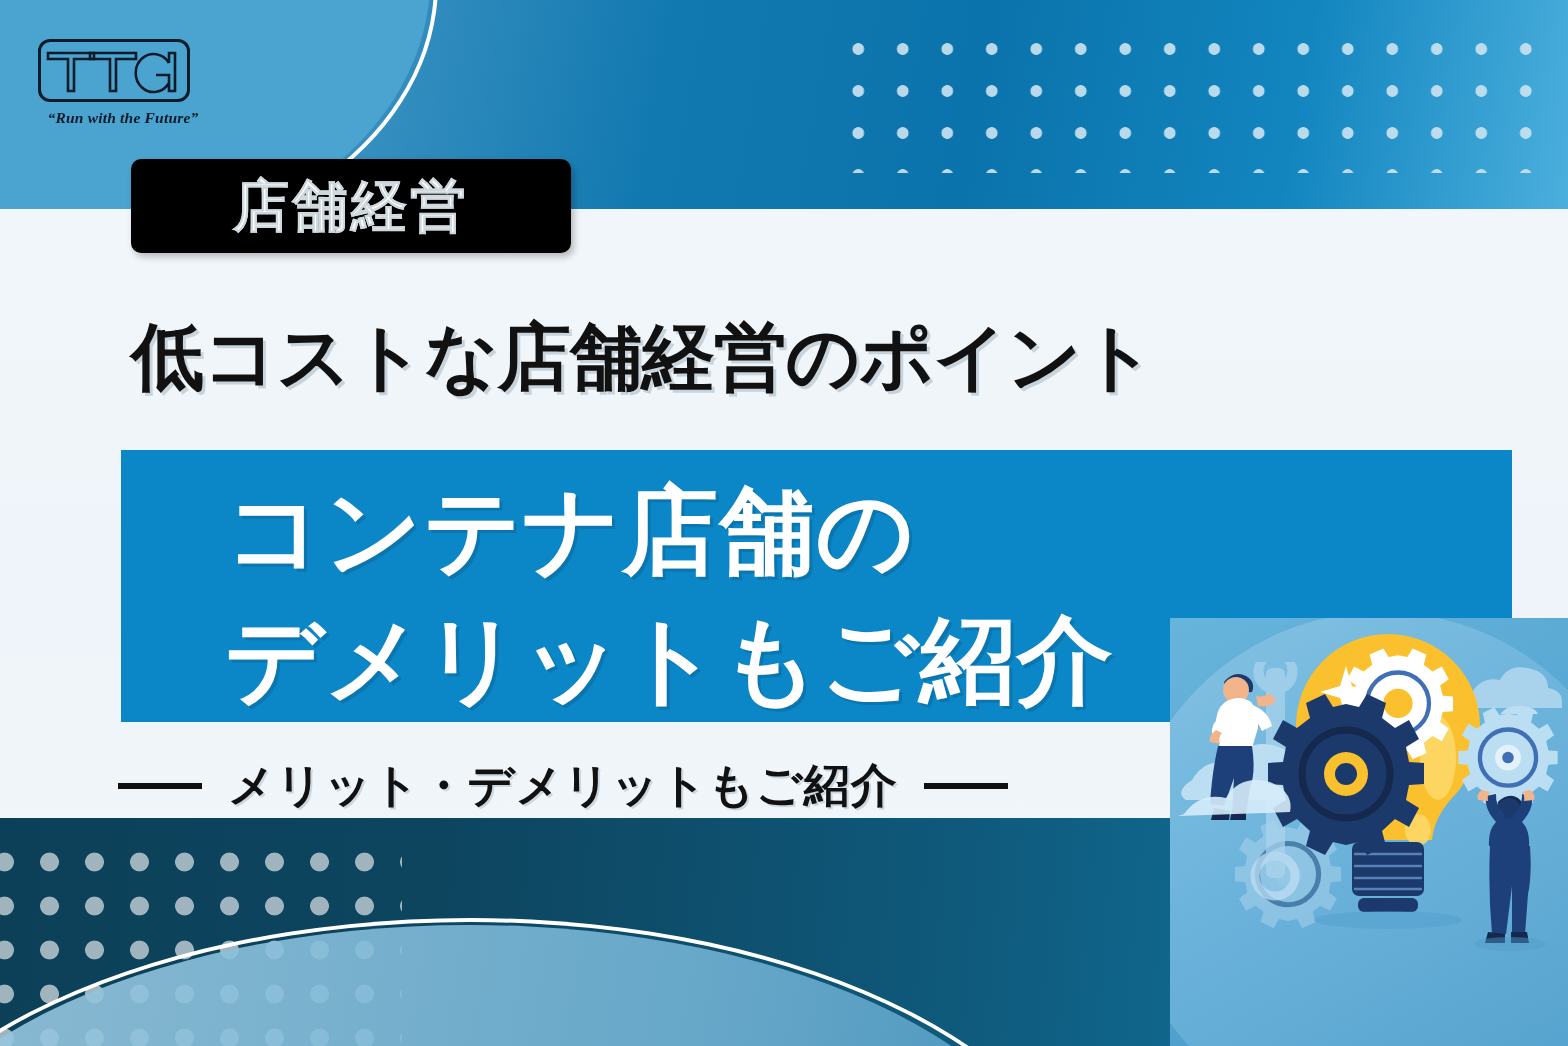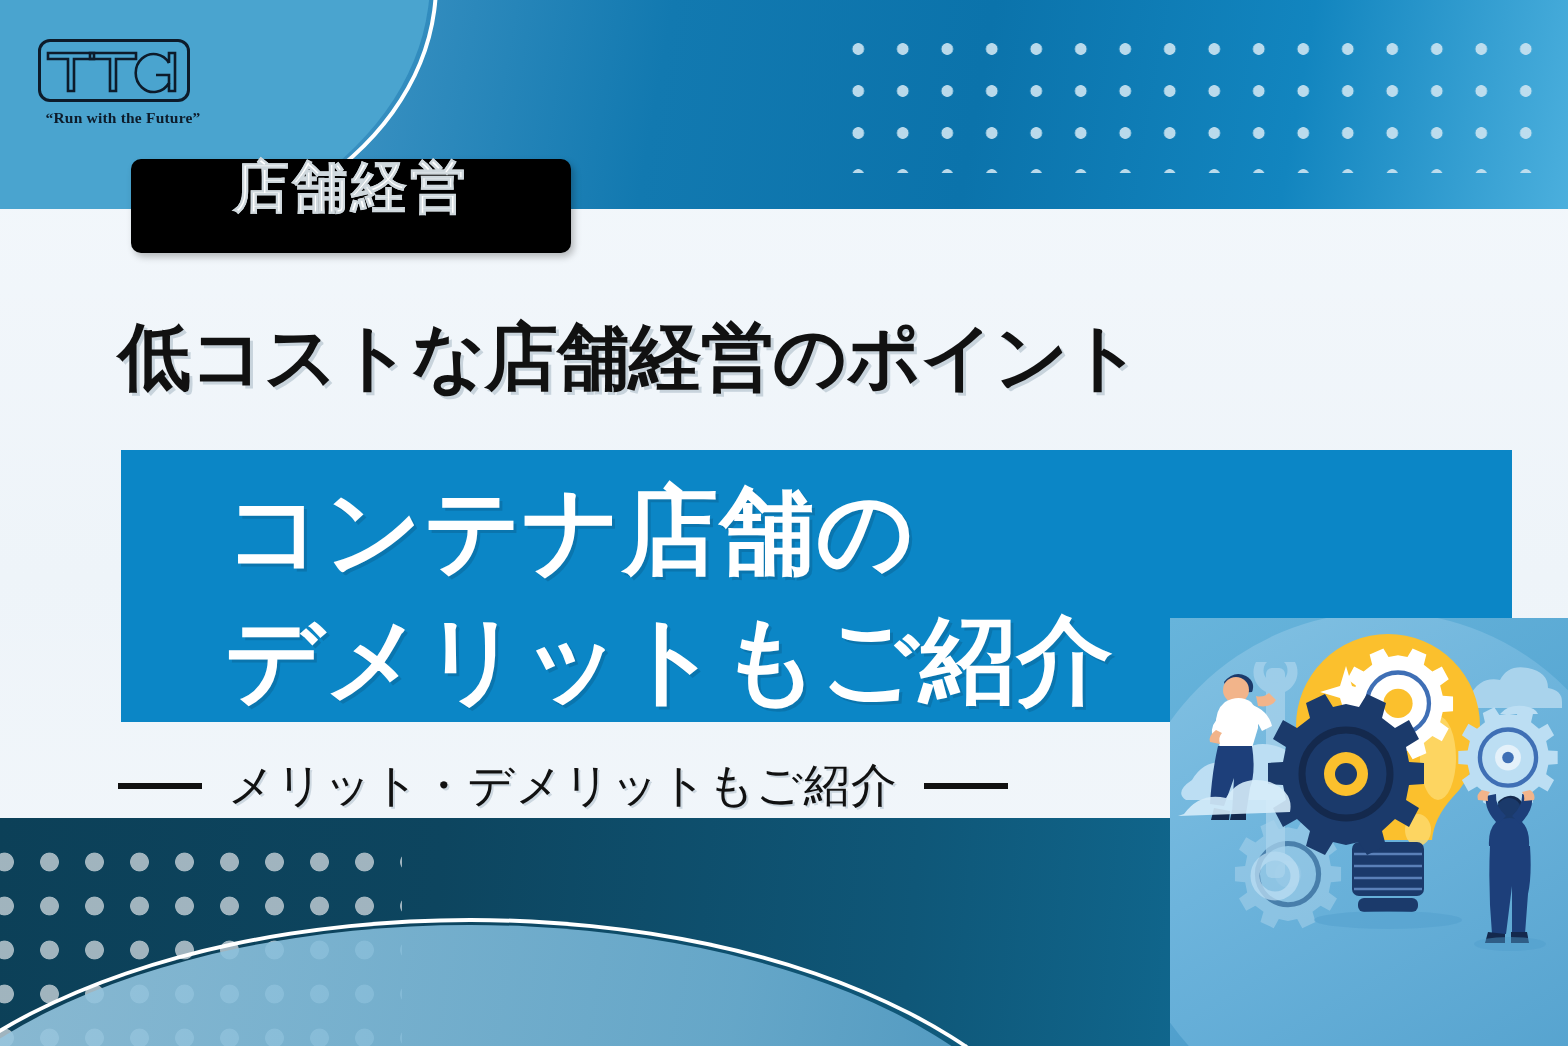--- a/index.html
+++ b/index.html
@@ -18,57 +18,57 @@
             border-radius:50%;background:#4aa4cf;}
   .top-ellipse2{position:absolute;left:-300px;top:-290px;width:730px;height:540px;
             border-radius:50%;background:transparent;border:4px solid #ffffff;
             clip-path:polygon(45% 40%,100% 40%,100% 100%,35% 100%);}
 
   .dots-tr{position:absolute;left:836px;top:28px;width:712px;height:145px;
     background-image:radial-gradient(circle, rgba(200,226,240,.92) 5.5px, rgba(200,226,240,0) 6.2px);
     background-size:44.5px 42px;background-position:0 0;}
 
   
-  .logo{position:absolute;left:33px;top:39px;width:180px;height:100px;}
+  .logo{position:absolute;left:33px;top:39px;width:180px;height:100px;font-style:italic;}
   .logo-box{position:absolute;left:5px;top:0;width:152px;height:63px;
             border:3px solid #0d1b2a;border-radius:12px;box-sizing:border-box;}
   .logo-svg{position:absolute;left:5px;top:0;}
   .logo-tag{position:absolute;left:0;top:70px;width:180px;text-align:center;
             font-family:"Liberation Serif","DejaVu Serif",serif;font-weight:bold;
             font-size:15.5px;color:#0d1b2a;letter-spacing:.2px;white-space:nowrap;}
 
   
   .badge{position:absolute;left:131px;top:159px;width:440px;height:94px;
          background:#000000;border-radius:10px;
-         display:flex;align-items:flex-start;justify-content:center;
+         display:flex;align-items:center;justify-content:center;
          box-shadow:3px 4px 7px rgba(0,0,0,.25);}
   .badge span{color:#ffffff;font-size:56px;font-weight:700;letter-spacing:3px;
          line-height:1;-webkit-text-stroke:0.6px #cfd8dd;}
 
   
-  .kicker{position:absolute;left:118px;top:318px;width:1300px;
+  .kicker{position:absolute;left:131px;top:318px;width:1300px;
           font-size:73px;font-weight:900;color:#111111;letter-spacing:-1px;
           line-height:1.06;white-space:nowrap;
           text-shadow:3px 3px 0 rgba(150,170,185,.45);}
 
   
   .banner{position:absolute;left:121px;top:450px;width:1391px;height:272px;
           background:#0b86c6;z-index:4;}
   .banner-inner{position:absolute;left:0;top:0;width:1391px;height:272px;
           display:flex;flex-direction:column;justify-content:center;
           padding-left:104px;box-sizing:border-box;}
   .banner-line{color:#ffffff;font-size:96px;font-weight:900;line-height:1.16;
           letter-spacing:1px;white-space:nowrap;
           text-shadow:3px 3px 0 rgba(10,80,120,.30);margin-top:18px;}
 
   
   .caption{position:absolute;left:118px;top:757px;height:58px;
            display:flex;align-items:center;gap:26px;z-index:5;}
   .rule{width:84px;height:6px;background:#111111;}
-  .caption-text{font-size:46px;font-weight:400;color:#111111;letter-spacing:1px;
+  .caption-text{font-size:46px;font-weight:700;color:#111111;letter-spacing:1px;
            white-space:nowrap;text-shadow:2px 2px 0 rgba(150,170,185,.40);}
 
   
   .bottom-band{position:absolute;left:0;top:818px;width:1568px;height:228px;overflow:hidden;
          background:linear-gradient(95deg,#0c4058 0%,#0d455f 28%,#0f5778 58%,#106a92 80%,#0f6d96 100%);}
   .dots-bl{position:absolute;left:-18px;top:22px;width:420px;height:215px;
          background-image:radial-gradient(circle, rgba(186,200,208,.85) 9px, rgba(186,200,208,0) 9.8px);
          background-size:45px 44px;}
   .wave-fill{position:absolute;left:-130px;top:107px;width:1200px;height:300px;
          border-radius:50% 50% 0 0/100% 100% 0 0;

